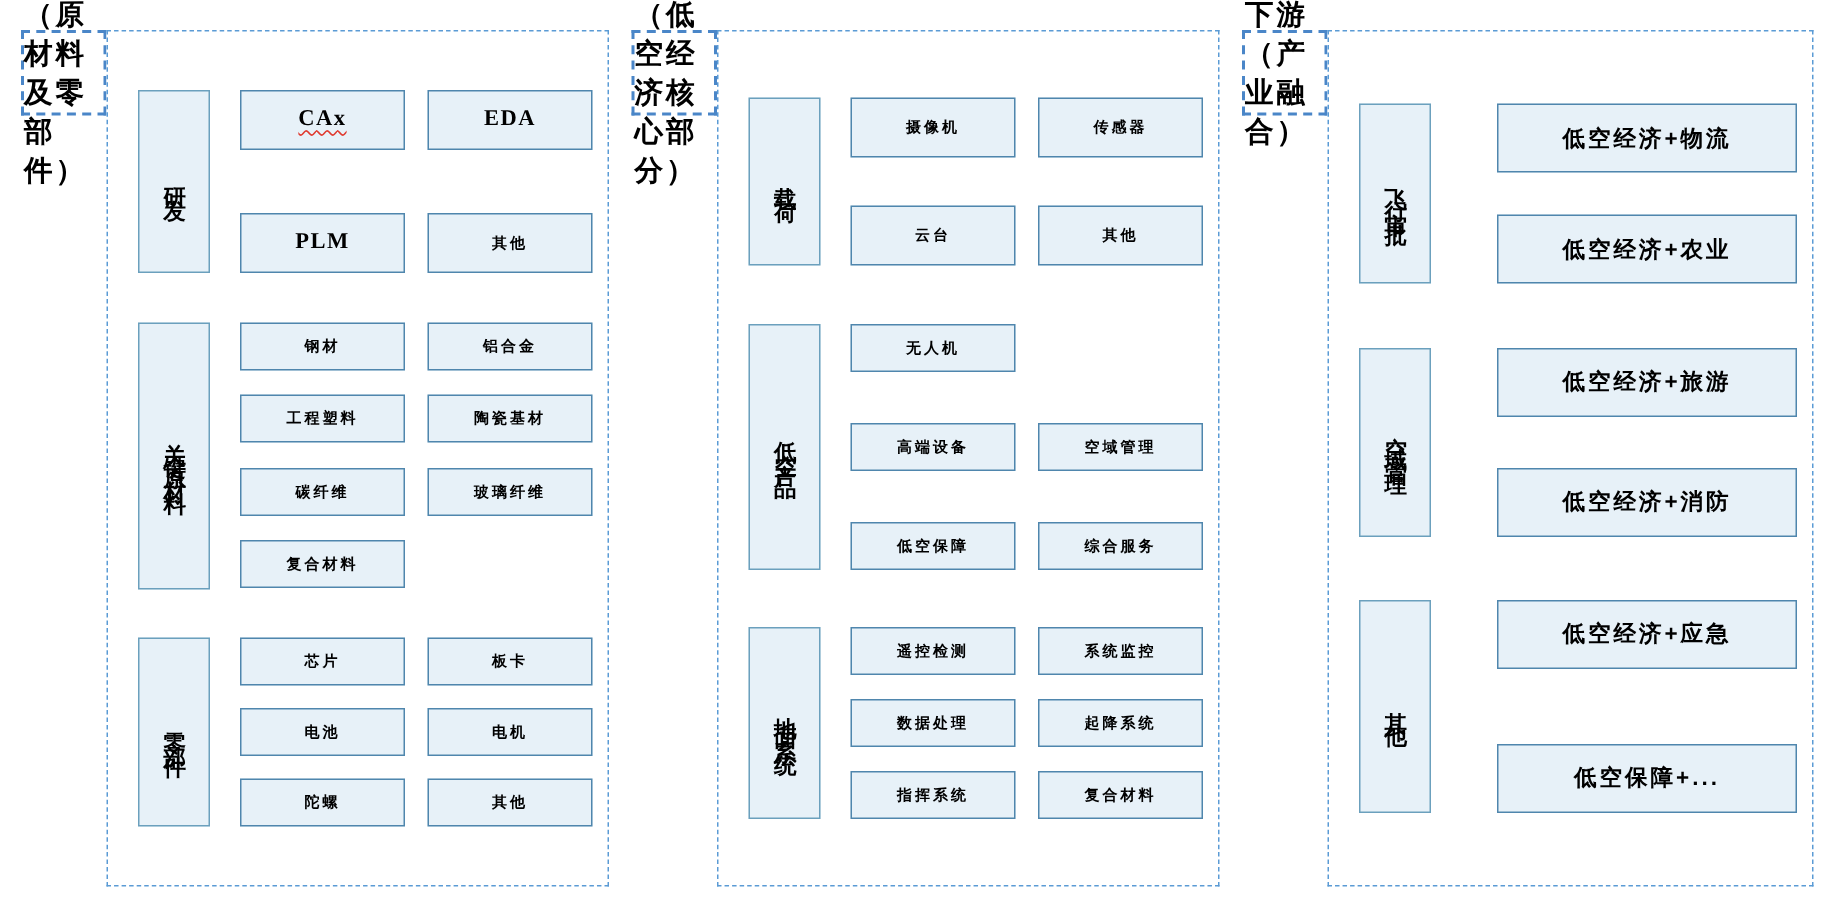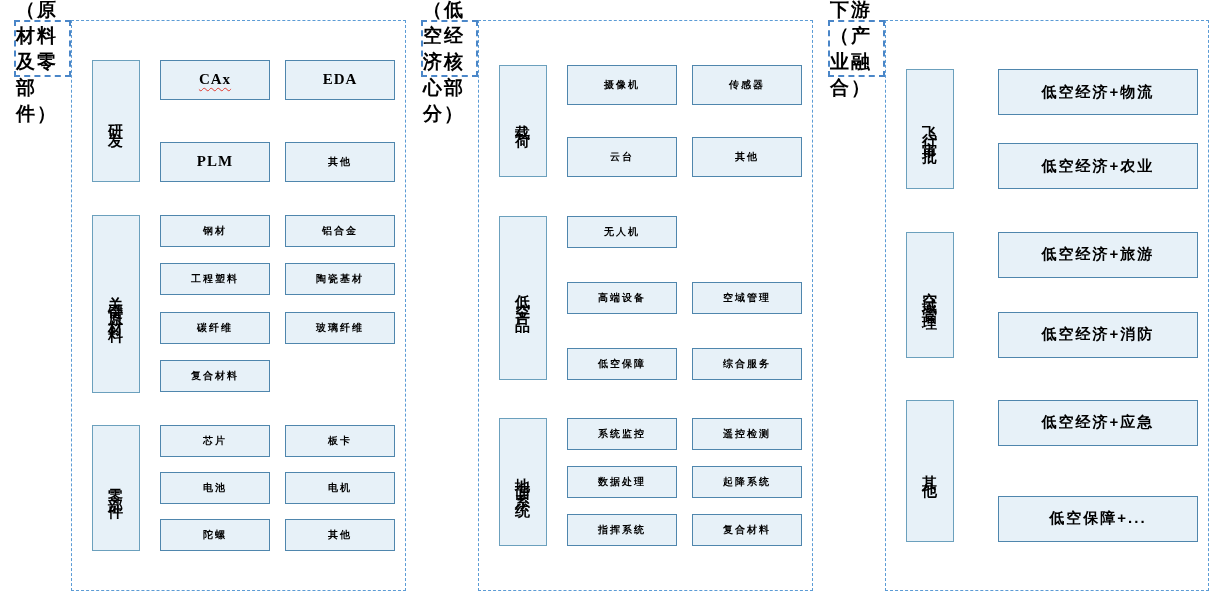--- a/index.html
+++ b/index.html
@@ -141,22 +141,22 @@
             <div class="item">低空保障</div>
             <div class="item">综合服务</div>
           </div>
         </div>
       </div>
 
       <div class="sec" style="height:128px">
         <div class="vlabel">地面系统</div>
         <div class="rows">
           <div class="row">
+            <div class="item">遥控检测</div>
             <div class="item">系统监控</div>
-            <div class="item">遥控检测</div>
           </div>
           <div class="row">
             <div class="item">数据处理</div>
             <div class="item">起降系统</div>
           </div>
           <div class="row">
             <div class="item">指挥系统</div>
             <div class="item">复合材料</div>
           </div>
         </div>

